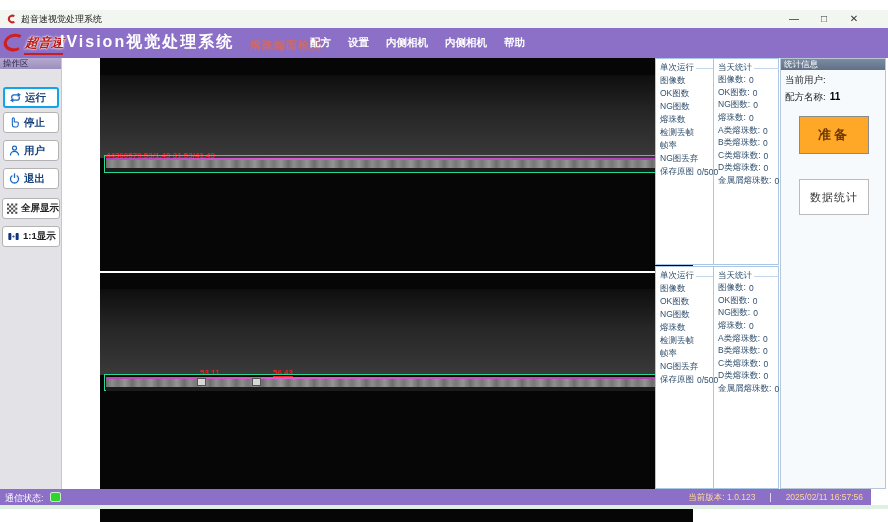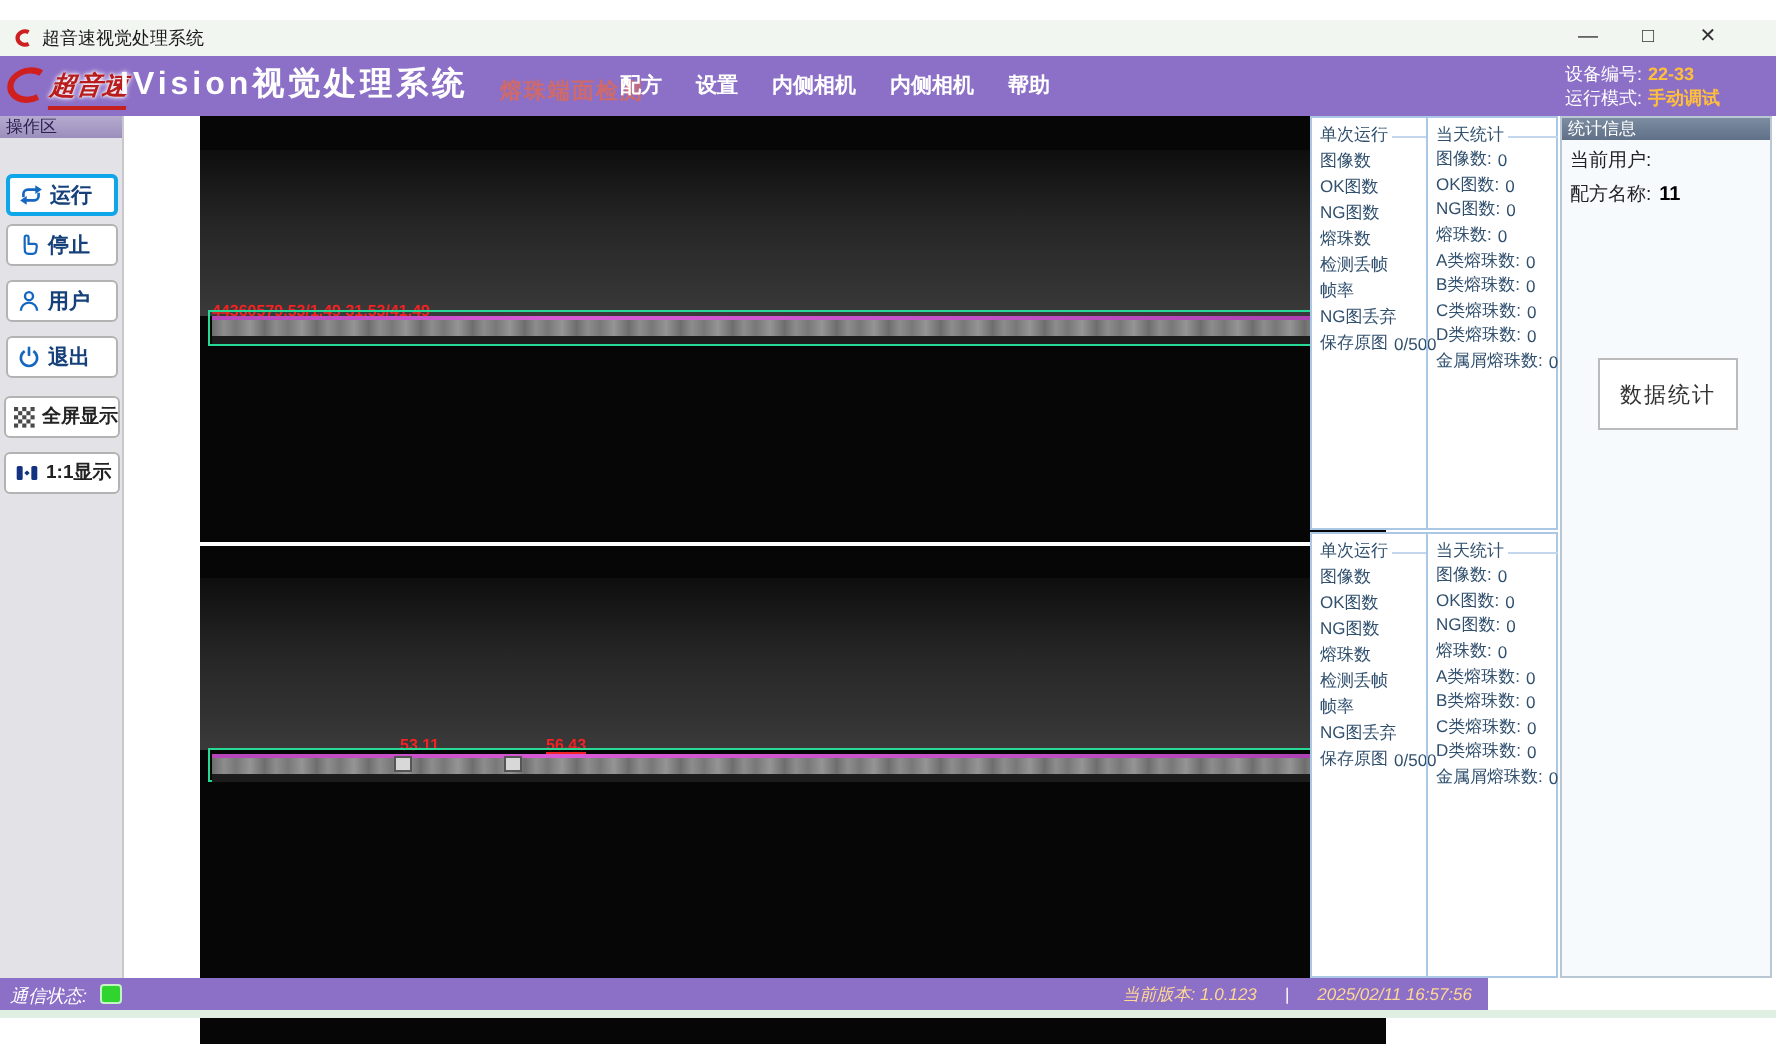--- a/index.html
+++ b/index.html
@@ -76,21 +76,21 @@
   .info-panel { position:absolute; left:780px; top:0; width:106px; height:431px; background:#f7fafd; border:1px solid #b9c6d4; }
   .info-header { height:11px; background:linear-gradient(#7c8ca0,#5f7088); color:#fff; font-size:8.5px; line-height:11px; padding-left:3px; }
   .info-row { font-size:9.5px; color:#222; margin:4px 0 0 4px; white-space:nowrap; }
   .info-row .val { font-weight:bold; color:#000; margin-left:4px; font-size:10px; }
   .btn-prepare { position:absolute; left:18px; top:57px; width:70px; height:38px; background:#ffa726; border:1px solid #8a8a8a;
                  font-size:13px; color:#6e3a00; letter-spacing:3px; display:flex; align-items:center; justify-content:center; font-weight:bold; cursor:default; }
   .btn-datastats { position:absolute; left:18px; top:120px; width:70px; height:36px; background:#ffffff; border:1px solid #bbbbbb;
                    font-size:11px; color:#333; letter-spacing:1px; display:flex; align-items:center; justify-content:center; cursor:default; }
 
   
-  .statusbar { position:absolute; left:0; top:489px; width:744px; height:16px; background:#8c6fc7;font-style:italic; }
+  .statusbar { position:absolute; left:0; top:489px; width:871px; height:16px; background:#8c6fc7; }
   .sb-comm { position:absolute; left:5px; top:3px; font-size:9px; color:#ffffff; }
   .sb-indicator { position:absolute; left:50px; top:3px; width:11px; height:10px; background:#2fd42f; border:1px solid #c6f3c6; border-radius:2px; }
   .sb-right { position:absolute; right:8px; top:3px; font-size:8.5px; color:#ffd894; display:flex; gap:14px; }
   .sb-right .sep { color:#ffffff; }
   .deskstrip { position:absolute; left:0; top:505px; width:888px; height:4px; background:#dff0e2; }
 
   svg { display:block; }
 </style>
 </head>
 <body>
@@ -115,24 +115,20 @@
     </svg>
     <span class="logo-text">超音速</span>
     <span class="app-title">IVision视觉处理系统</span>
     <span class="app-subtitle">熔珠端面检测</span>
     <div class="menu">
       <span class="menu-item">配方</span>
       <span class="menu-item">设置</span>
       <span class="menu-item">内侧相机</span>
       <span class="menu-item">内侧相机</span>
       <span class="menu-item">帮助</span>
-    </div>
-    <div class="header-right">
-      <div><span class="hr-label">设备编号:</span><span class="hr-value">22-33</span></div>
-      <div><span class="hr-label">运行模式:</span><span class="hr-value">手动调试</span></div>
     </div>
   </div>
 
   <div class="main">
 
     <div class="sidebar">
       <div class="sidebar-header">操作区</div>
 
       <div class="side-btn active" style="top:29px;">
         <svg width="13" height="13" viewBox="0 0 24 24">
@@ -385,20 +381,21 @@
             <span>金属屑熔珠数:</span>
             <span class="sr-value">0</span>
           </div>
       </div>
     </div>
 
     <div class="info-panel">
       <div class="info-header">统计信息</div>
       <div class="info-row"><span>当前用户:</span></div>
       <div class="info-row"><span>配方名称:</span><span class="val">11</span></div>
+      <div class="btn-prepare">准备</div>
       <div class="btn-datastats">数据统计</div>
     </div>
   </div>
 
   <div class="statusbar">
     <span class="sb-comm">通信状态:</span>
     <span class="sb-indicator"></span>
     <div class="sb-right">
       <span><span>当前版本:</span> <span>1.0.123</span></span>
       <span class="sep">|</span>

